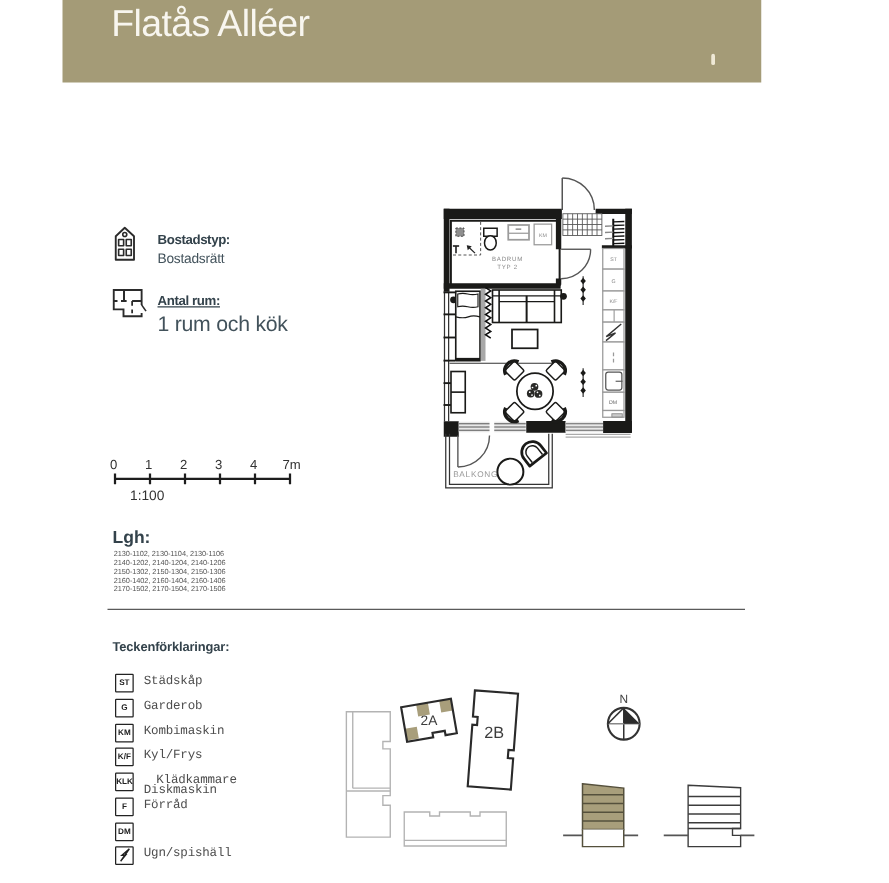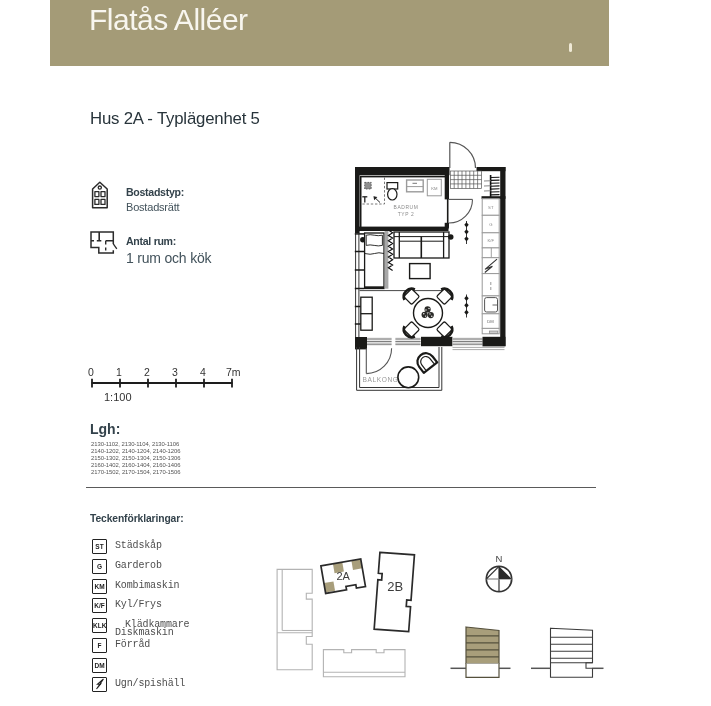--- a/index.html
+++ b/index.html
@@ -10,29 +10,28 @@
 </head>
 <body>
 <div id="page">
 
   <div class="abs" style="left:50px;top:0;width:559px;height:66px;background:#a49b77;"></div>
 
   <div class="abs" style="left:89px;top:3px;font-size:30px;color:#f8f6ef;letter-spacing:-0.5px;">Flatås Alléer</div>
 
   <div class="abs" style="left:569px;top:43px;width:3px;height:9px;background:#efe9d6;border-radius:2px;"></div>
 
-  <div class="abs" style="left:90px;top:109px;font-size:16.8px;color:#28343b;letter-spacing:-0.2px;">Hus 2A - Typlägenhet 5</div>
 
   <div class="abs" style="left:126px;top:186px;font-size:10.6px;font-weight:bold;color:#33424b;letter-spacing:-0.3px;">Bostadstyp:</div>
 
   <div class="abs" style="left:126px;top:200.5px;font-size:11px;color:#42525b;letter-spacing:-0.2px;">Bostadsrätt</div>
 
-  <div class="abs" style="left:126px;top:235px;font-size:10.6px;font-weight:bold;color:#33424b;letter-spacing:-0.3px;">Antal rum:</div>
-
-  <div class="abs" style="left:126px;top:249.5px;font-size:14px;color:#42525b;letter-spacing:-0.2px;">1 rum och kök</div>
+  <div class="abs" style="left:126px;top:235px;font-size:10.6px;font-weight:bold;color:#33424b;letter-spacing:-0.3px;text-decoration:underline;">Antal rum:</div>
+
+  <div class="abs" style="left:126px;top:249.5px;font-size:17px;color:#42525b;letter-spacing:-0.2px;">1 rum och kök</div>
 
   <div class="abs" style="left:88px;top:366px;font-size:10.5px;color:#333;">0</div>
   <div class="abs" style="left:116px;top:366px;font-size:10.5px;color:#333;">1</div>
   <div class="abs" style="left:144px;top:366px;font-size:10.5px;color:#333;">2</div>
   <div class="abs" style="left:172px;top:366px;font-size:10.5px;color:#333;">3</div>
   <div class="abs" style="left:200px;top:366px;font-size:10.5px;color:#333;">4</div>
   <div class="abs" style="left:226px;top:366px;font-size:10.5px;color:#333;">7m</div>
 
   <div class="abs" style="left:104px;top:391px;font-size:11px;color:#333;">1:100</div>
 

